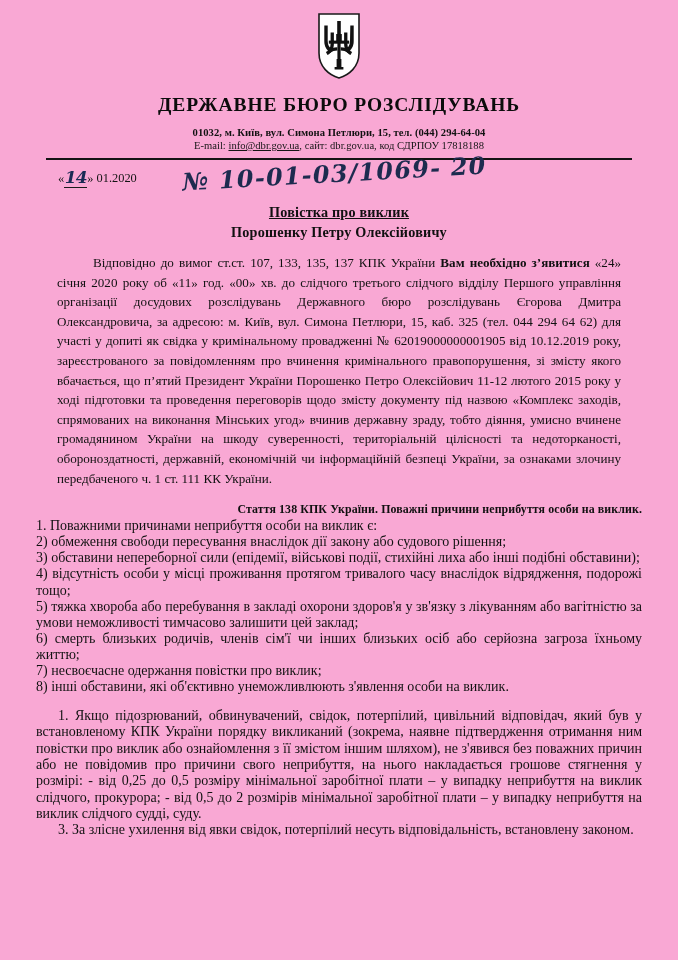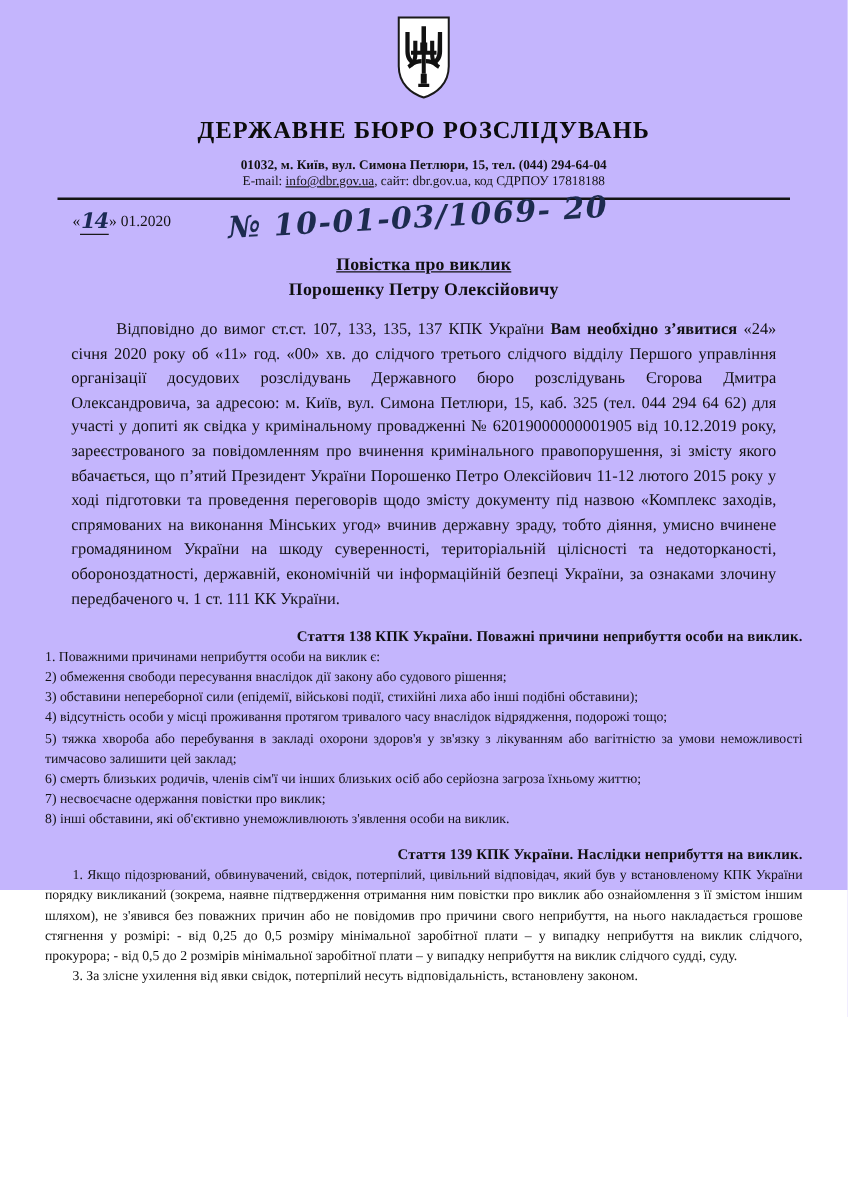--- a/index.html
+++ b/index.html
@@ -15,22 +15,22 @@
     overflow: hidden;
     font-family: "Liberation Serif", "DejaVu Serif", serif;
     color: #101010;
     -webkit-font-smoothing: antialiased;
   }
 
   .page {
     position: absolute;
     inset: 0;
     width: 678px;
-    height: 712px;
-    background: #c4b5fd;
+    height: 960px;
+    background: #f9a8d4;
   }
 
   
   .letterhead {
     padding-top: 12px;
     text-align: center;
   }
   .emblem {
     width: 46px;
     height: 68px;
@@ -140,21 +140,21 @@
   }
   .statute-heading {
     text-align: right;
     font-weight: bold;
     font-size: 11.9px;
     margin-bottom: 1px;
     letter-spacing: 0.1px;
   }
   .statute p {
     margin: 0;
-    font-size: 11px;
+    font-size: 14px;
     line-height: 16.1px;
     text-align: justify;
     text-justify: inter-word;
     color: #121212;
   }
   .statute p.indent { text-indent: 22px; }
 
   .statute-139 { margin-top: 13px; }
   .statute-139 p { line-height: 16.3px; }
 </style>
@@ -222,18 +222,17 @@
     <p>2) обмеження свободи пересування внаслідок дії закону або судового рішення;</p>
     <p>3) обставини непереборної сили (епідемії, військові події, стихійні лиха або інші подібні обставини);</p>
     <p>4) відсутність особи у місці проживання протягом тривалого часу внаслідок відрядження, подорожі тощо;</p>
     <p>5) тяжка хвороба або перебування в закладі охорони здоров'я у зв'язку з лікуванням або вагітністю за умови неможливості тимчасово залишити цей заклад;</p>
     <p>6) смерть близьких родичів, членів сім'ї чи інших близьких осіб або серйозна загроза їхньому життю;</p>
     <p>7) несвоєчасне одержання повістки про виклик;</p>
     <p>8) інші обставини, які об'єктивно унеможливлюють з'явлення особи на виклик.</p>
   </div>
 
   <div class="statute statute-139">
-    <div class="statute-heading">Стаття 139 КПК України. Наслідки неприбуття на виклик.</div>
     <p class="indent">1. Якщо підозрюваний, обвинувачений, свідок, потерпілий, цивільний відповідач, який був у встановленому КПК України порядку викликаний (зокрема, наявне підтвердження отримання ним повістки про виклик або ознайомлення з її змістом іншим шляхом), не з'явився без поважних причин або не повідомив про причини свого неприбуття, на нього накладається грошове стягнення у розмірі: - від 0,25 до 0,5 розміру мінімальної заробітної плати – у випадку неприбуття на виклик слідчого, прокурора; - від 0,5 до 2 розмірів мінімальної заробітної плати – у випадку неприбуття на виклик слідчого судді, суду.</p>
     <p class="indent">3. За злісне ухилення від явки свідок, потерпілий несуть відповідальність, встановлену законом.</p>
   </div>
 
 </div>
 
 </body></html>

